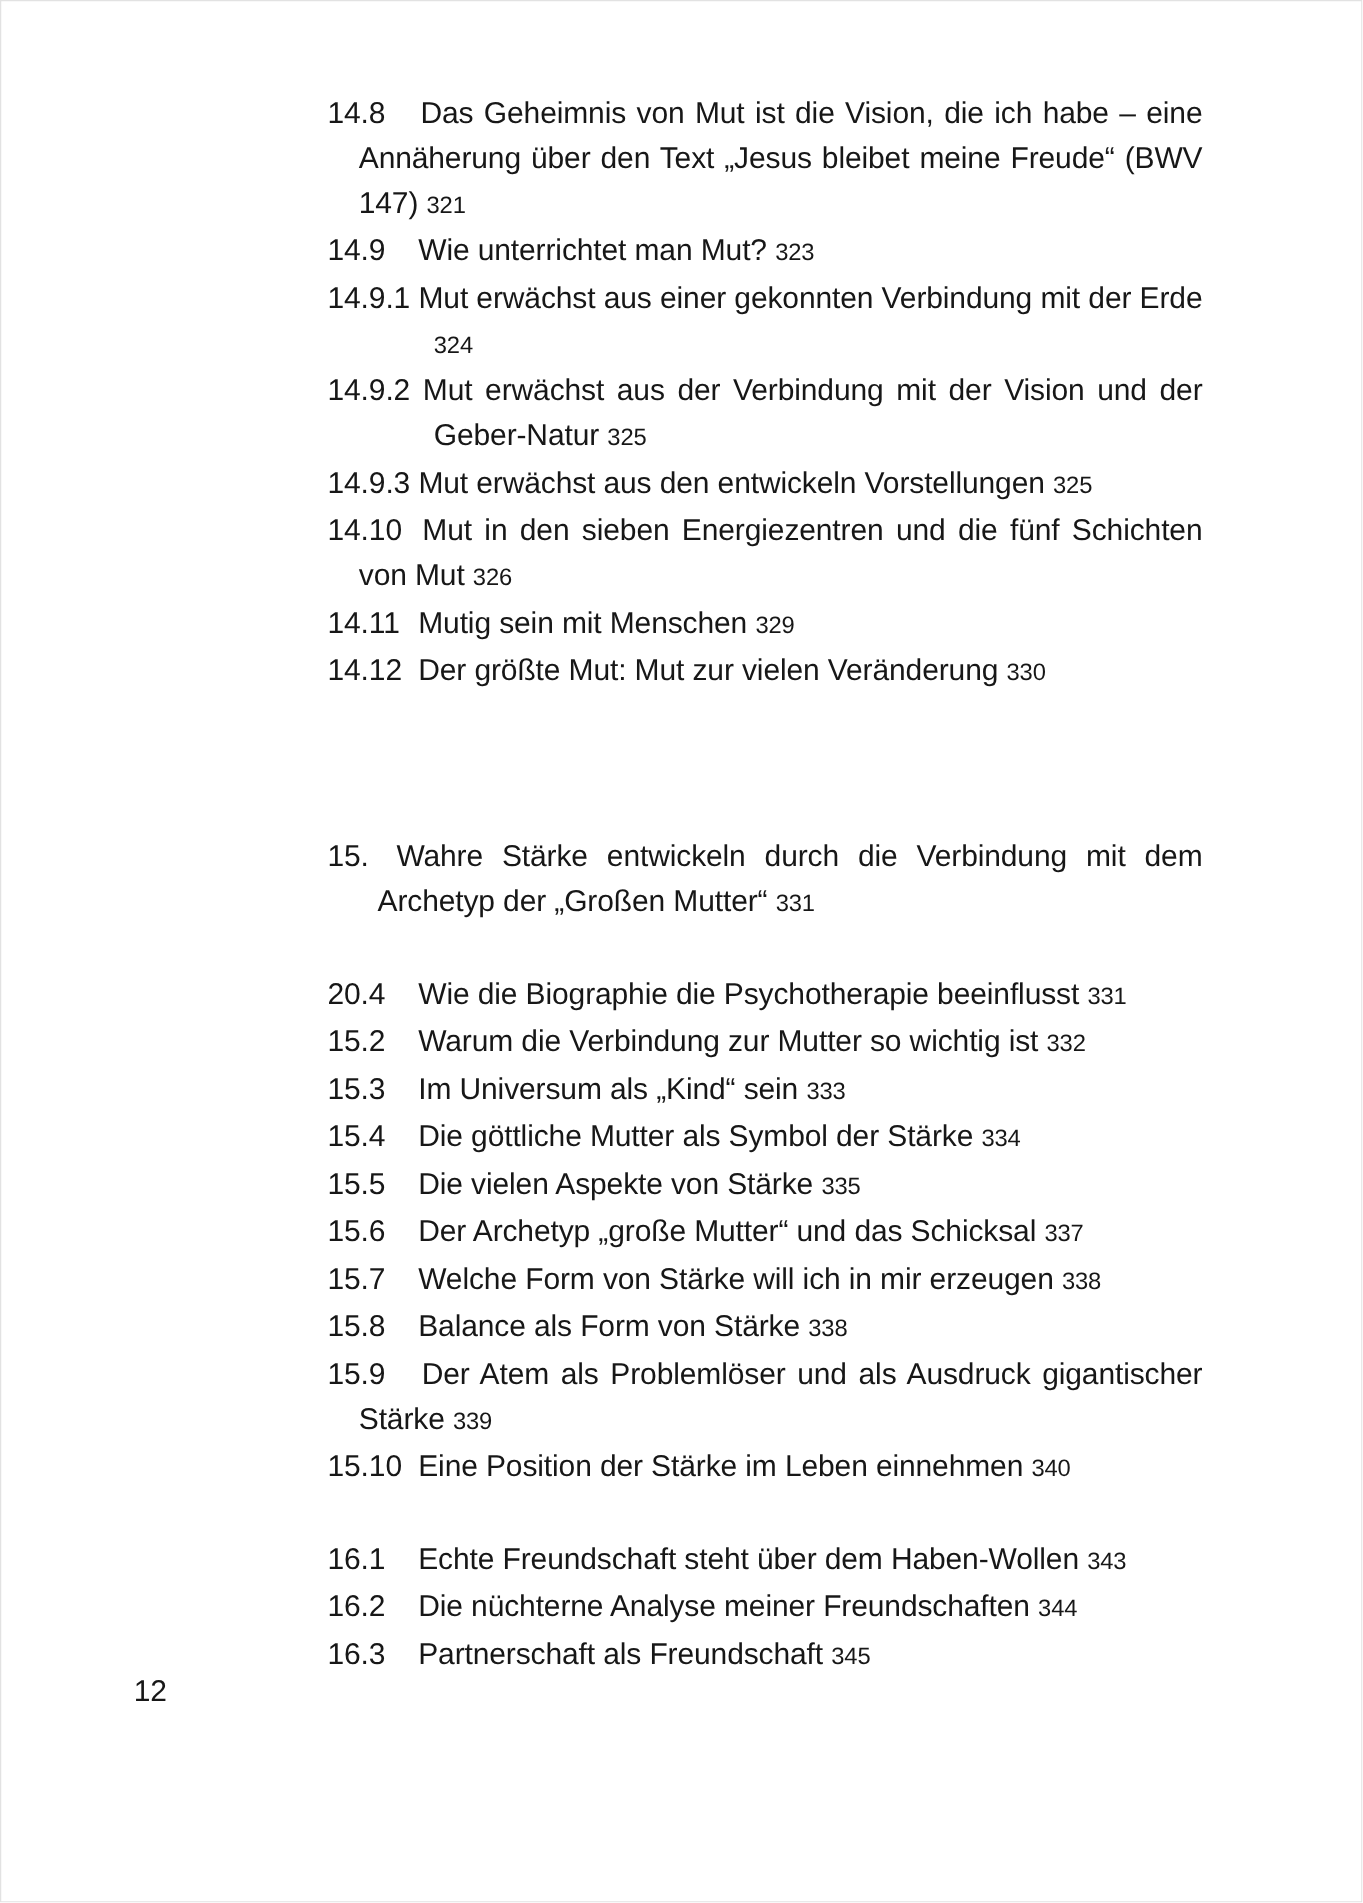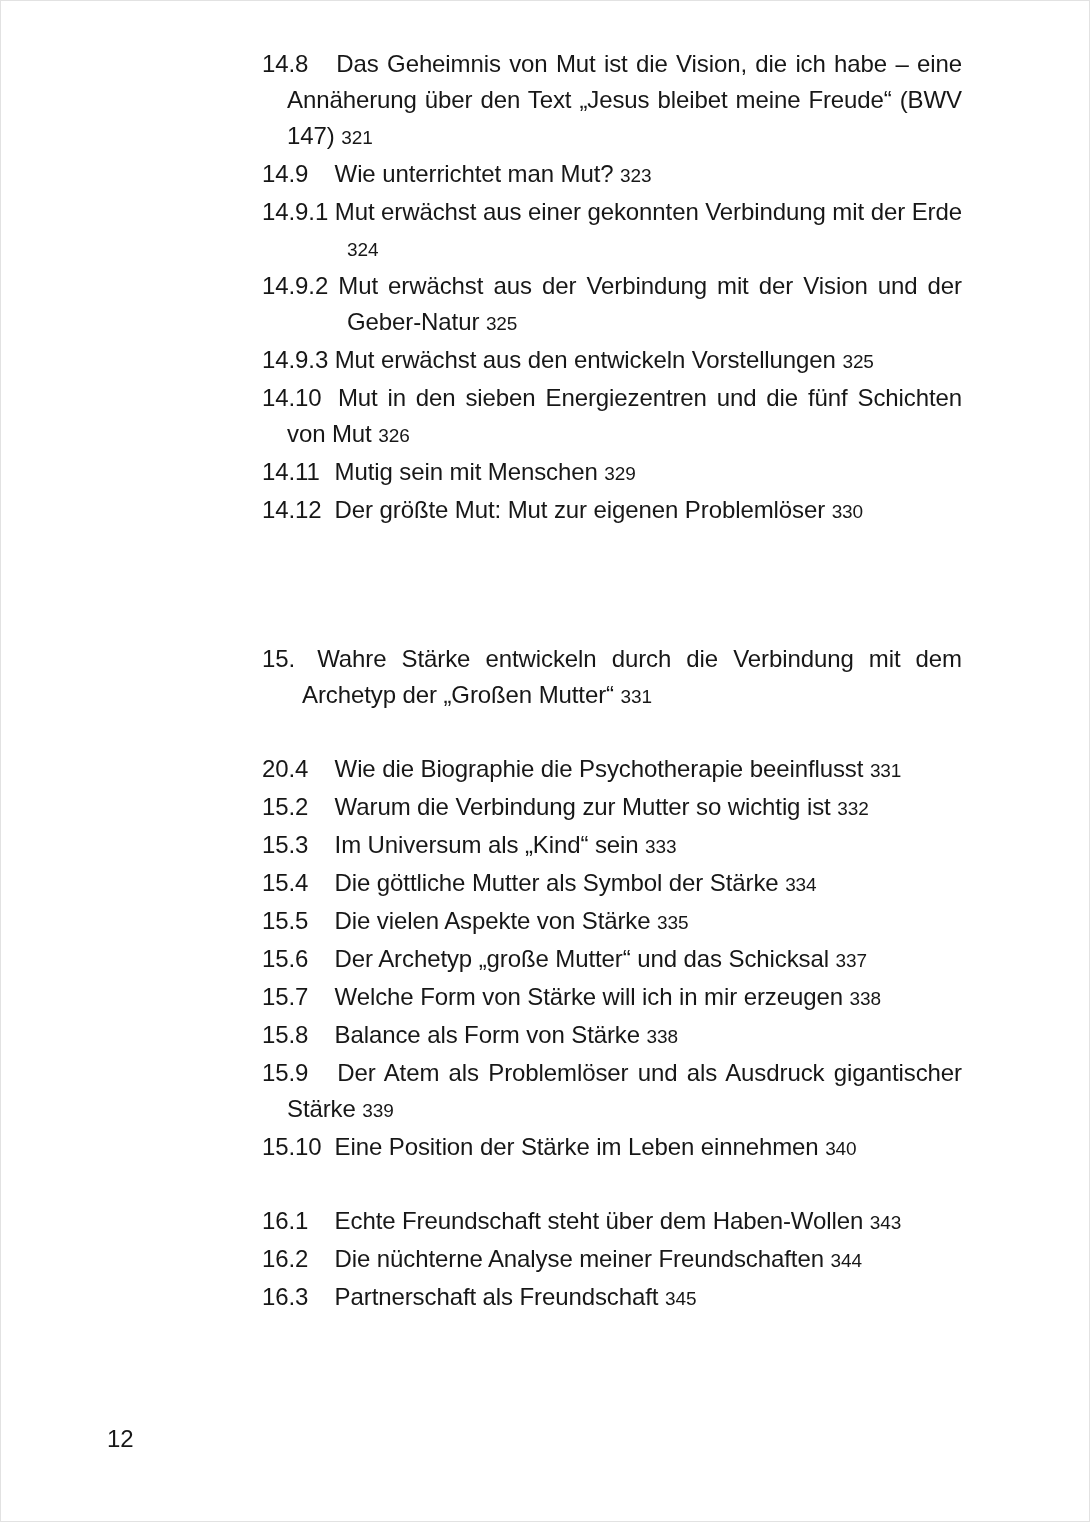--- a/index.html
+++ b/index.html
@@ -14,21 +14,21 @@
     box-sizing: border-box;
     background: #ffffff;
     border: 1px solid #e2e2e2;
     overflow: hidden;
     font-family: "Liberation Sans", "DejaVu Sans", sans-serif;
     color: #171717;
     letter-spacing: -0.1px;
   }
   .toc {
     box-sizing: content-box;
-    padding-top: 45px;
+    padding-top: 72px;
     padding-left: 261px;
     width: 700px;
     font-size: 24px;
     line-height: 36px;
   }
   .entry {
     text-align: justify;
     padding-left: 25px;
     text-indent: -25px;
   }
@@ -51,21 +51,21 @@
   }
   .entry.group-start {
     margin-top: 36px;
   }
   .pg {
     font-size: 19px;
   }
   .footer-page-number {
     position: absolute;
     left: 106px;
-    top: 1420px;
+    top: 1335px;
     font-size: 24px;
     line-height: 36px;
   }
 </style>
 </head>
 <body>
 
 <div class="page">
   <div class="toc">
 
@@ -84,21 +84,21 @@
     <div class="entry">
       <span class="num">14.9.3</span> <span class="txt">Mut erwächst aus den entwickeln Vorstellungen</span> <span class="pg">325</span>
     </div>
     <div class="entry">
       <span class="num">14.10</span> <span class="txt">Mut in den sieben Energiezentren und die fünf Schichten von Mut</span> <span class="pg">326</span>
     </div>
     <div class="entry">
       <span class="num">14.11</span> <span class="txt">Mutig sein mit Menschen</span> <span class="pg">329</span>
     </div>
     <div class="entry">
-      <span class="num">14.12</span> <span class="txt">Der größte Mut: Mut zur eigenen Problemlöser</span> <span class="pg">330</span>
+      <span class="num">14.12</span> <span class="txt">Der größte Mut: Mut zur vielen Veränderung</span> <span class="pg">330</span>
     </div>
 
     <div class="entry chapter">
       <span class="num">15.</span> <span class="txt">Wahre Stärke entwickeln durch die Verbindung mit dem Arche­typ der „Großen Mutter“</span> <span class="pg">331</span>
     </div>
 
     <div class="entry group-start">
       <span class="num">20.4</span> <span class="txt">Wie die Biographie die Psychotherapie beeinflusst</span> <span class="pg">331</span>
     </div>
     <div class="entry">

